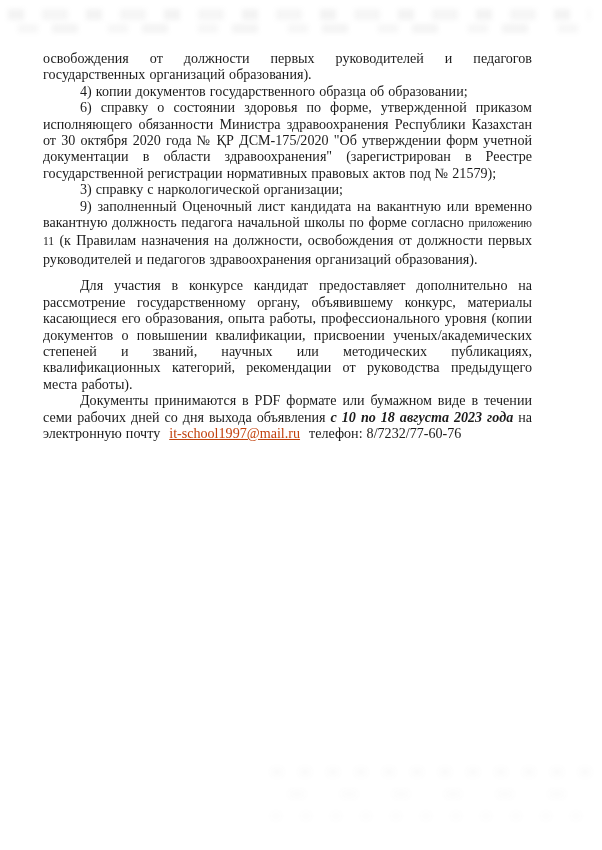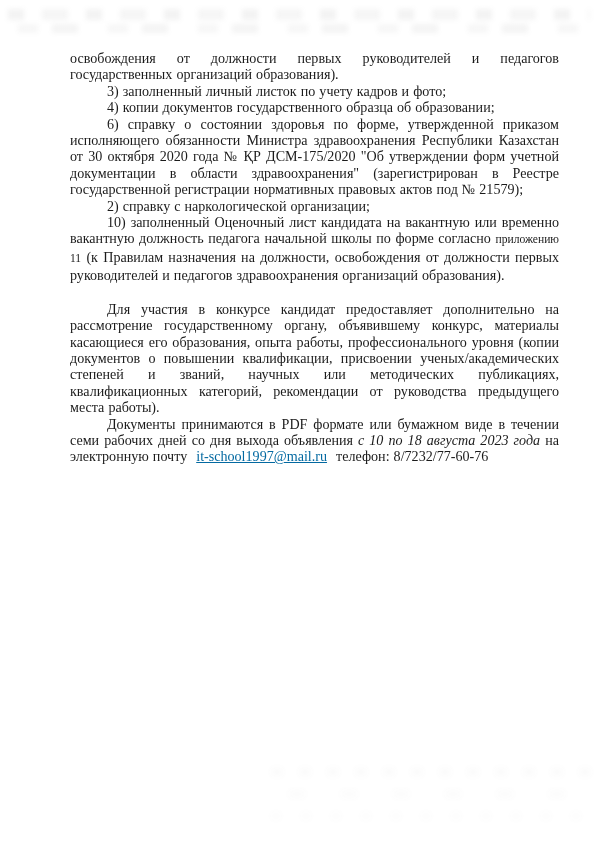--- a/index.html
+++ b/index.html
@@ -11,38 +11,38 @@
     position: relative;
     width: 602px;
     height: 850px;
     background: #ffffff;
     overflow: hidden;
     font-family: "Liberation Serif", "DejaVu Serif", serif;
     color: #1b1b1b;
   }
   .doc {
     position: absolute;
-    left: 70px;
+    left: 43px;
     top: 50px;
     width: 489px;
   }
   .para {
     margin: 0;
     font-size: 14.1px;
     line-height: 16.4px;
     text-align: justify;
     text-indent: 37px;
     word-spacing: 0.5px;
   }
   .no-indent { text-indent: 0; }
-  .spaced { margin-top: 17px; }
+  .spaced { margin-top: 10px; }
   .small-run { font-size: 11.6px; }
-  .bold-italic { font-weight: normal; font-style: italic; }
+  .bold-italic { font-weight: bold; font-style: italic; }
   .email-link {
-    color: #0369a1;
+    color: #c2410c;
     text-decoration: underline;
     margin: 0 5px;
     cursor: pointer;
   }
   
   .ghost {
     position: absolute;
     pointer-events: none;
   }
   .ghost-top {
@@ -73,26 +73,25 @@
 <body>
 
 <div class="page">
 
   <div class="ghost ghost-top"></div>
 
   <div class="doc">
 
     <p class="para no-indent">освобождения от должности первых руководителей и педагогов государственных организаций образования).</p>
 
-    <p class="para">3) заполненный личный листок по учету кадров и фото;</p>
     <p class="para">4) копии документов государственного образца об образовании;</p>
     <p class="para">6) справку о состоянии здоровья по форме, утвержденной приказом исполняющего обязанности Министра здравоохранения Республики Казахстан от 30 октября 2020 года № ҚР ДСМ-175/2020 "Об утверждении форм учетной документации в области здравоохранения" (зарегистрирован в Реестре государственной регистрации нормативных правовых актов под № 21579);</p>
-    <p class="para">2) справку с наркологической организации;</p>
+    <p class="para">3) справку с наркологической организации;</p>
 
-    <p class="para"><span>10) заполненный Оценочный лист кандидата на вакантную или временно вакантную должность педагога начальной школы по форме согласно </span><span class="small-run">приложению 11</span><span> (к Правилам назначения на должности, освобождения от должности первых руководителей и педагогов здравоохранения организаций образования).</span></p>
+    <p class="para"><span>9) заполненный Оценочный лист кандидата на вакантную или временно вакантную должность педагога начальной школы по форме согласно </span><span class="small-run">приложению 11</span><span> (к Правилам назначения на должности, освобождения от должности первых руководителей и педагогов здравоохранения организаций образования).</span></p>
 
 
     <p class="para spaced">Для участия в конкурсе кандидат предоставляет дополнительно на рассмотрение государственному органу, объявившему конкурс, материалы касающиеся его образования, опыта работы, профессионального уровня (копии документов о повышении квалификации, присвоении ученых/академических степеней и званий, научных или методических публикациях, квалификационных категорий, рекомендации от руководства предыдущего места работы).</p>
 
     <p class="para"><span>Документы принимаются в PDF формате или бумажном виде в течении семи рабочих дней со дня выхода объявления </span><span class="bold-italic">с 10 по 18 августа 2023 года</span><span> на электронную почту </span><a class="email-link" href="#">it-school1997@mail.ru</a><span> телефон: 8/7232/77-60-76</span></p>
 
   </div>
 
   <div class="ghost ghost-bottom"></div>
 

